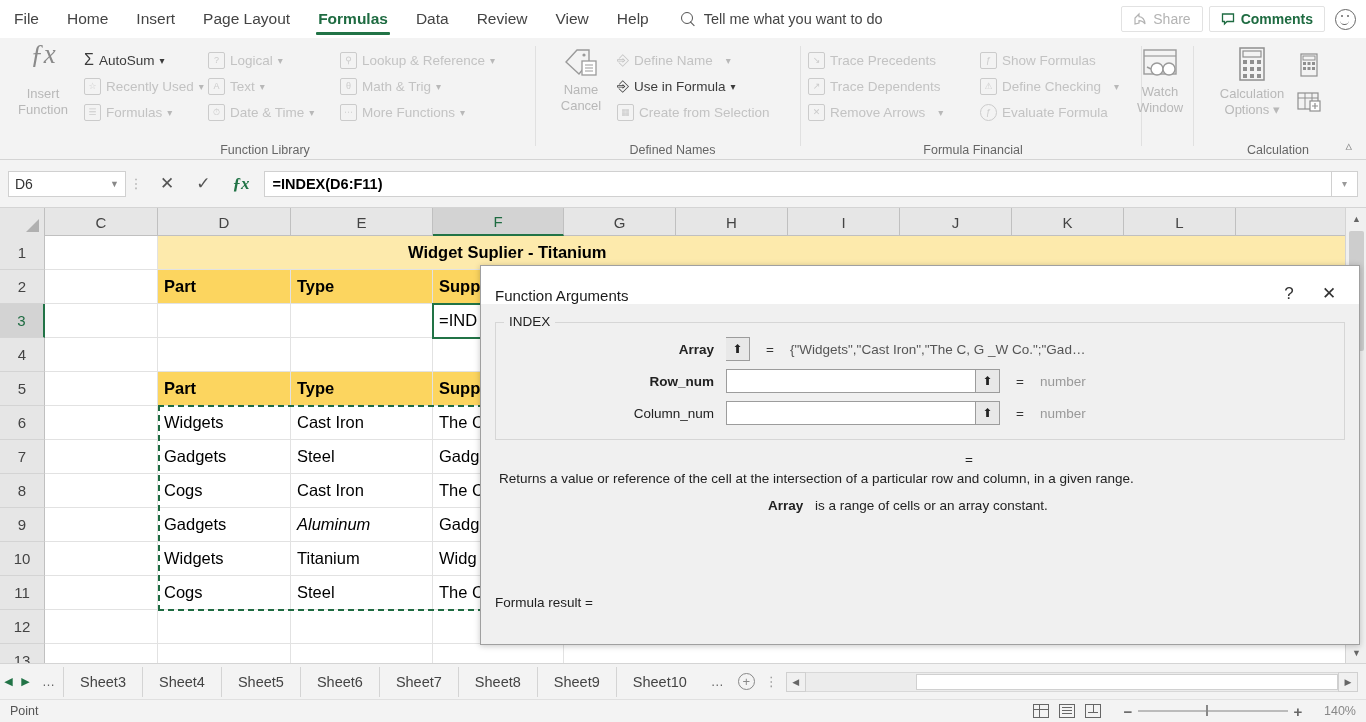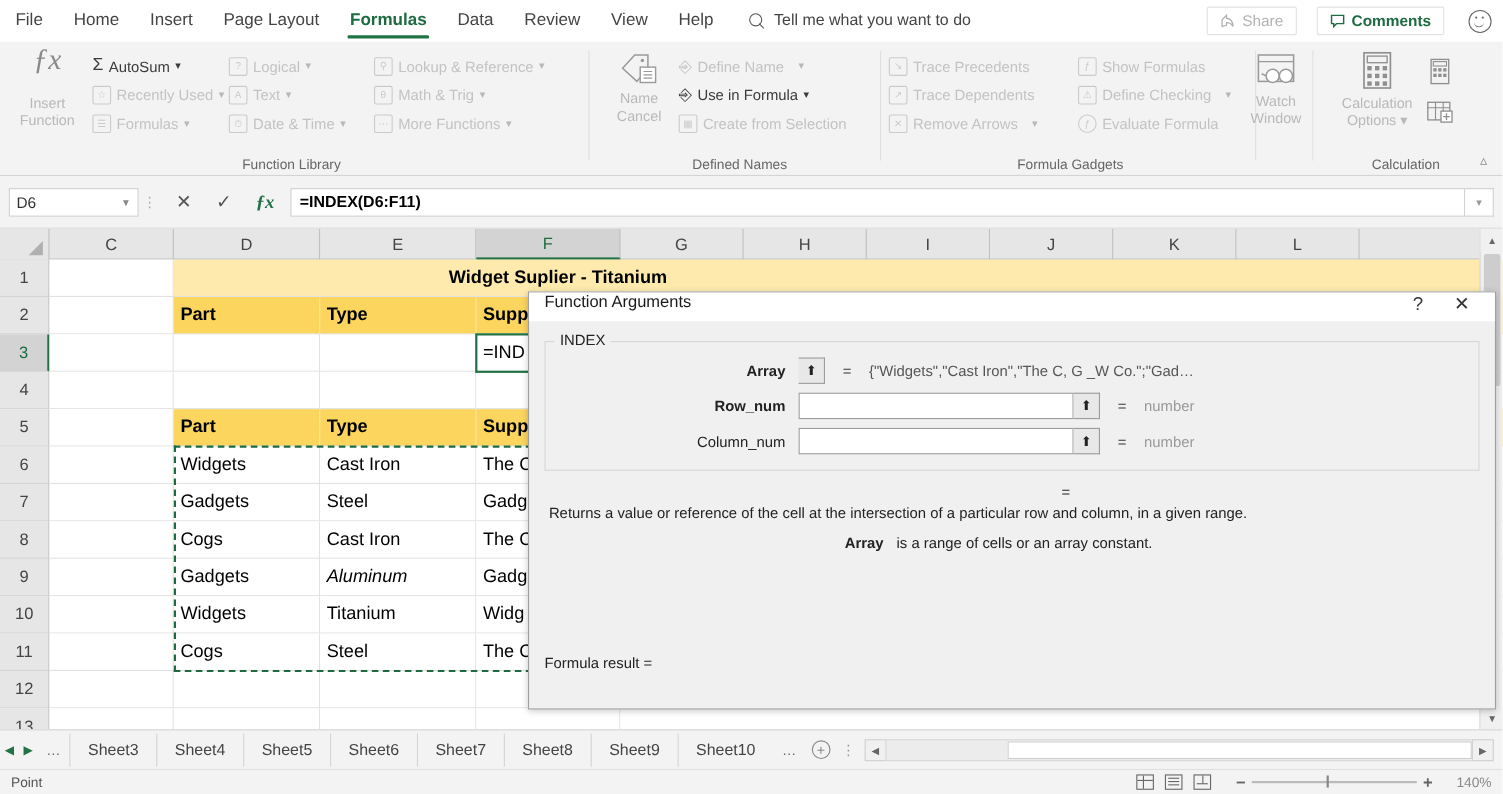--- a/index.html
+++ b/index.html
@@ -35,21 +35,21 @@
   }
   .tellme .mag { width:15px; height:15px; position:relative; display:inline-block; }
   .tellme .mag::before{
     content:""; position:absolute; left:0; top:0; width:10px; height:10px;
     border:1.4px solid #555; border-radius:50%;
   }
   .tellme .mag::after{
     content:""; position:absolute; left:9px; top:9px; width:6px; height:1.4px;
     background:#555; transform:rotate(45deg); transform-origin:left center;
   }
-  .tabbar-right { margin-left:auto; display:flex; align-items:center; gap:18px; padding-right:10px; }
+  .tabbar-right { margin-left:auto; display:flex; align-items:center; gap:6px; padding-right:10px; }
   .btn-share, .btn-comments {
     display:flex; align-items:center; gap:6px;
     border:1px solid #e2e2e2; background:#fff;
     height:26px; padding:0 11px; font-size:14px; border-radius:2px;
   }
   .btn-share { color:#b3b3b3; }
   .btn-comments { color:#1e6b41; font-weight:bold; }
   .smiley {
     width:21px;height:21px;border:1.5px solid #666;border-radius:50%;
     position:relative; margin-left:4px;
@@ -186,21 +186,21 @@
   .zhandle { position:absolute; left:68px; top:-5px; width:1.8px; height:11px; background:#888; }
   .zlabel { width:48px; text-align:right; color:#888; font-size:12.5px; }
 
   
   .dialog {
     position:absolute; left:480px; top:265px; width:880px; height:380px;
     background:#f0f0f0; border:1px solid #a0a0a0;
     box-shadow:0 1px 6px rgba(0,0,0,0.22);
     font-size:13.5px; color:#222;
   }
-  .dlg-title { height:26px; background:#fff; display:flex; align-items:flex-start; padding:0 10px;
+  .dlg-title { height:38px; background:#fff; display:flex; align-items:flex-end; padding:0 10px;
                font-size:15px; color:#1a1a1a; }
   .dlg-title .t { padding-left:4px; }
   .dlg-btns { margin-left:auto; display:flex; align-items:center; }
   .dlg-q { width:40px; text-align:center; font-size:17px; color:#333; }
   .dlg-x { width:40px; text-align:center; font-size:17px; color:#333; }
   .dlg-body { padding:10px 14px 0 14px; position:relative; }
   .fieldset { border:1px solid #d6d6d6; padding:14px 10px 14px 10px; position:relative; margin-top:8px;}
   .fs-legend { position:absolute; top:-9px; left:8px; background:#f0f0f0; padding:0 5px;
                font-size:13.5px; color:#222; }
   .argrow { display:flex; align-items:center; margin-bottom:8px; }
@@ -400,21 +400,21 @@
       <svg width="46" height="36" viewBox="0 0 46 36" style="margin-bottom:0;">
         <rect x="7" y="2" width="32" height="24" fill="none" stroke="#9a9a9a" stroke-width="1.4"></rect>
         <path d="M7 8 h32" stroke="#9a9a9a" stroke-width="1.2"></path>
         <circle cx="20" cy="21" r="6" fill="#fff" stroke="#9a9a9a" stroke-width="1.4"></circle>
         <circle cx="32" cy="21" r="6" fill="#fff" stroke="#9a9a9a" stroke-width="1.4"></circle>
         <path d="M10 19 L14 21" stroke="#9a9a9a" stroke-width="1.4"></path>
       </svg>
       <div>Watch</div>
       <div>Window</div>
     </div>
-    <div class="grp-title" style="left:0; width:336px;">Formula Gadgets</div>
+    <div class="grp-title" style="left:0; width:336px;">Formula Financial</div>
   </div>
   <div class="grp-sep" style="left:1193px;"></div>
 
   <div class="grp" style="left:1198px; width:160px;">
     <div class="bigbtn" style="position:absolute; left:8px; top:8px; width:92px;">
       <svg width="34" height="38" viewBox="0 0 34 38">
         <rect x="5" y="2" width="24" height="32" fill="none" stroke="#8f8f8f" stroke-width="1.5"></rect>
         <rect x="8" y="5" width="18" height="6" fill="none" stroke="#8f8f8f" stroke-width="1.2"></rect>
         <rect x="8" y="14" width="4" height="4" fill="#8f8f8f"></rect>
           <rect x="15" y="14" width="4" height="4" fill="#8f8f8f"></rect>

